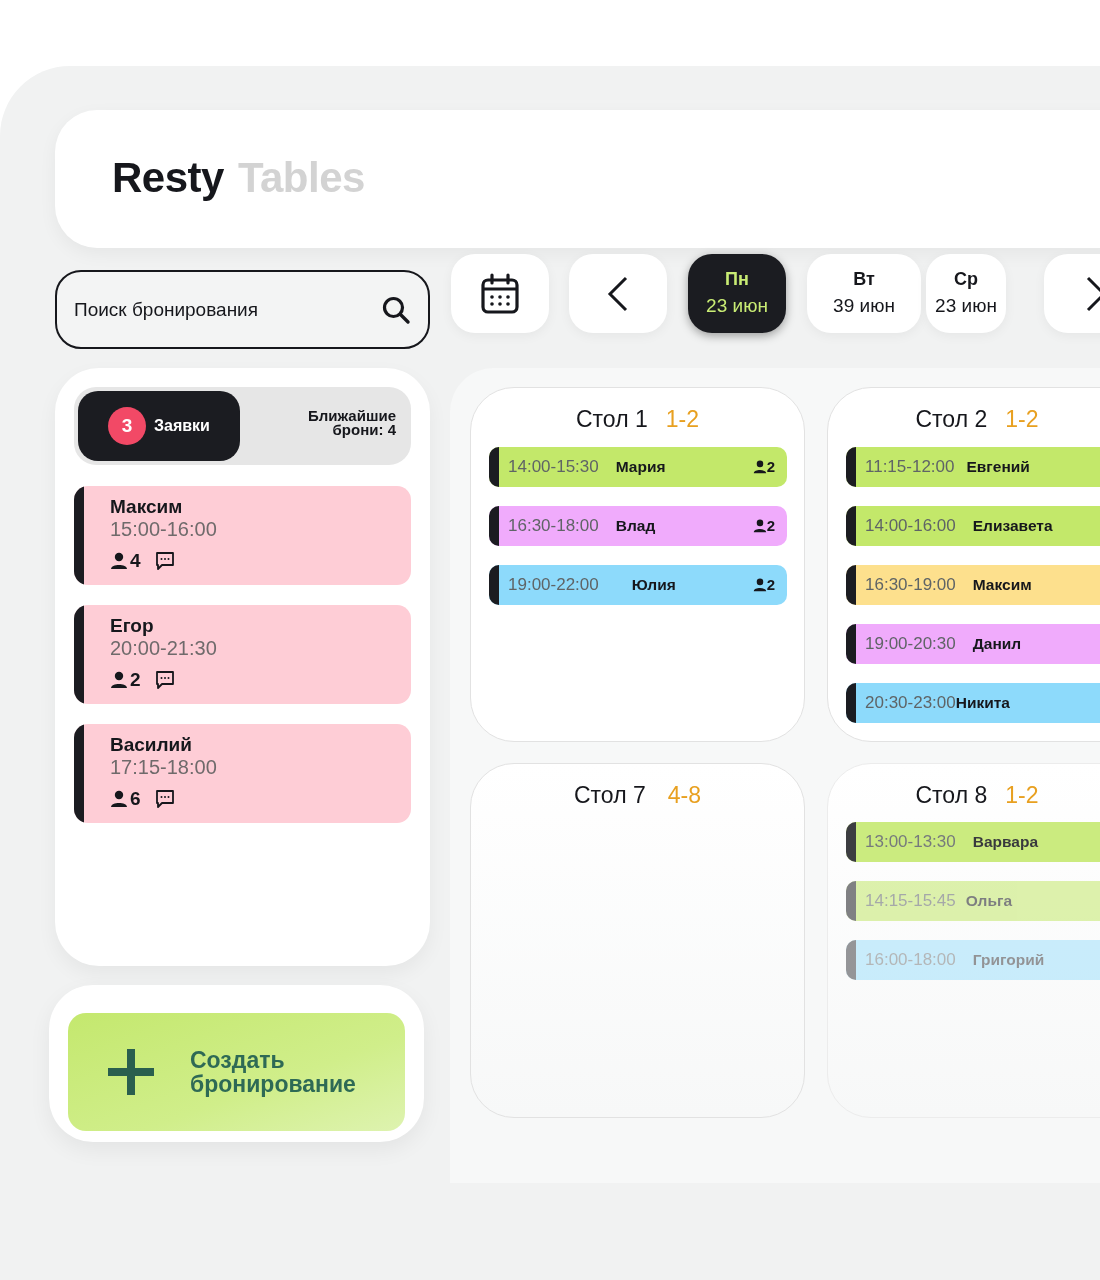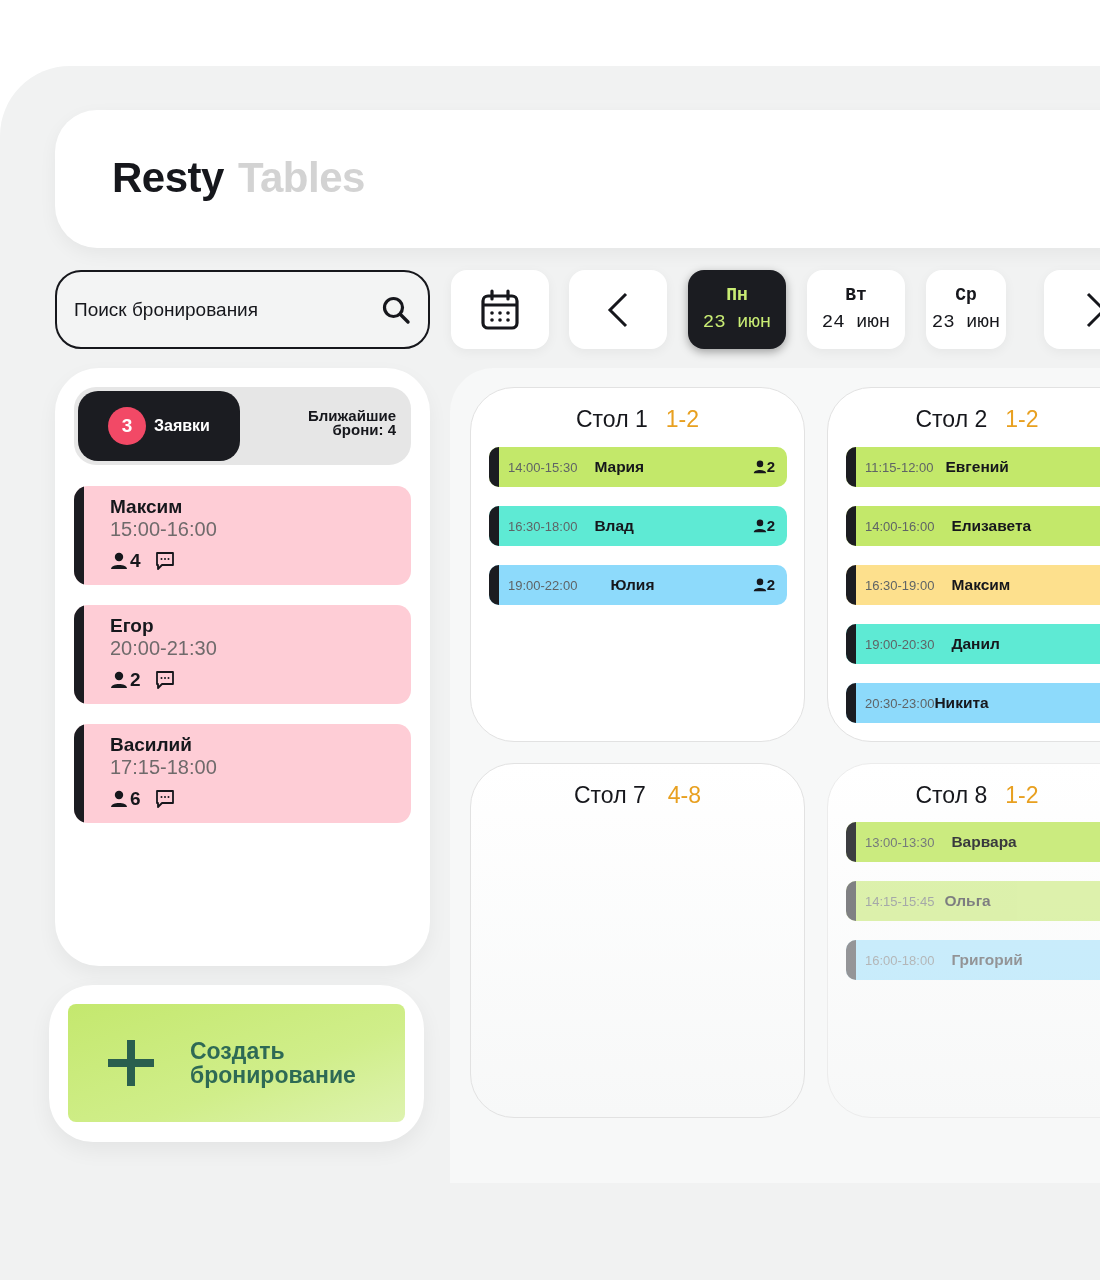--- a/index.html
+++ b/index.html
@@ -22,23 +22,23 @@
 
     .search {
       position: absolute; left: 55px; top: 270px; width: 375px; height: 79px;
       border: 2px solid #16171c; border-radius: 26px; background: #f3f4f4;
       display: flex; align-items: center; padding: 0 16px 0 17px;
     }
     .search .text { font-size: 19px; color: #16171c; flex: 1; }
     .search .icon { width: 32px; height: 32px; }
 
     .tile {
-      position: absolute; top: 270px; height: 79px; background: #ffffff; border-radius: 16px;
+      position: absolute; top: 254px; height: 79px; background: #ffffff; border-radius: 24px;
       box-shadow: 0 3px 12px rgba(0,0,0,0.05);
-      display: flex; align-items: center; justify-content: center; flex-direction: column; font-family: Liberation Mono, monospace;
+      display: flex; align-items: center; justify-content: center; flex-direction: column;
     }
     .tile.dark { background: #1b1c21; box-shadow: 0 3px 10px rgba(0,0,0,0.35); }
     .tile .dow { font-size: 18px; font-weight: 700; color: #16171c; line-height: 22px; }
     .tile .date { font-size: 19px; color: #16171c; line-height: 28px; margin-top: 2px; }
     .tile.dark .dow, .tile.dark .date { color: #c9ec74; }
 
     .leftpanel {
       position: absolute; left: 55px; top: 368px; width: 375px; height: 598px;
       background: #ffffff; border-radius: 44px;
       box-shadow: 0 8px 20px rgba(0,0,0,0.05);
@@ -72,22 +72,22 @@
     .req .meta { position: absolute; left: 36px; top: 64px; display: flex; align-items: center; }
     .req .meta .guests { font-size: 19px; font-weight: 700; margin-left: 2px; color: #16171c; }
     .req .meta .cmt { margin-left: 14px; }
 
     .createwrap {
       position: absolute; left: 49px; top: 985px; width: 375px; height: 157px;
       background: #ffffff; border-radius: 44px;
       box-shadow: 0 8px 22px rgba(0,0,0,0.06);
     }
     .createbtn {
-      position: absolute; left: 19px; top: 19px; width: 337px; height: 118px;
-      border-radius: 8px;
+      position: absolute; left: 19px; top: 28px; width: 337px; height: 118px;
+      border-radius: 18px;
       background: linear-gradient(160deg, #c4e86e 0%, #d0ee8a 60%, #def3b0 100%);
       display: flex; align-items: center;
     }
     .createbtn .plus { margin-left: 40px; width: 46px; height: 46px; }
     .createbtn .txt { margin-left: 36px; font-size: 23px; font-weight: 700; color: #2e6a55; line-height: 24px; }
 
     .mainarea {
       position: absolute; left: 450px; top: 368px; width: 700px; height: 815px;
       background: #f7f8f8; border-top-left-radius: 44px;
     }
@@ -98,25 +98,25 @@
     }
     .table.faded { background: linear-gradient(180deg, #ffffff 0%, #f7f8f8 100%); }
     .table .title { position: absolute; top: 18px; left: 0; right: 0; text-align: center; font-size: 23px; color: #16171c; }
     .table .title .cap { color: #e8a020; margin-left: 18px; }
 
     .book {
       position: absolute; left: 18px; width: 298px; height: 40px; border-radius: 10px; overflow: hidden;
       display: flex; align-items: center;
     }
     .book .bar { position: absolute; left: 0; top: 0; bottom: 0; width: 10px; background: #1b1c21; }
-    .book .t { margin-left: 19px; font-size: 13px; color: #5f6466; }
+    .book .t { margin-left: 19px; font-size: 17px; color: #5f6466; }
     .book .n { margin-left: 17px; font-size: 15.5px; font-weight: 700; color: #16171c; }
     .book .g { position: absolute; right: 12px; top: 11px; display: flex; align-items: center; font-size: 15px; font-weight: 700; color: #16171c; }
     .green { background: #c3e86a; }
-    .pink { background: #5eead4; }
+    .pink { background: #f0abfc; }
     .blue { background: #8ddafb; }
     .yellow { background: #fde08d; }
     .book.ghost1 { opacity: 0.85; }
     .book.ghost2 { opacity: 0.55; }
     .book.ghost3 { opacity: 0.45; }
   </style>
 </head>
 <body>
 
 <div class="frame"></div>
@@ -153,23 +153,23 @@
 <div class="tile" style="left:569px; width:98px;">
   <svg width="24" height="38" viewBox="0 0 24 38">
     <polyline points="20,3 4,19 20,35" fill="none" stroke="#16171c" stroke-width="3"></polyline>
   </svg>
 </div>
 
 <div class="tile dark" style="left:688px; width:98px;">
   <span class="dow">Пн</span>
   <span class="date">23 июн</span>
 </div>
-<div class="tile" style="left:807px; width:98px;">
+<div class="tile" style="left:807px; width:114px;">
   <span class="dow">Вт</span>
-  <span class="date">24 июн</span>
+  <span class="date">39 июн</span>
 </div>
 <div class="tile" style="left:926px; width:80px;">
   <span class="dow">Ср</span>
   <span class="date">23 июн</span>
 </div>
 
 <div class="tile" style="left:1044px; width:98px; justify-content:center; align-items:flex-start; padding-left:40px;">
   <svg width="24" height="38" viewBox="0 0 24 38">
     <polyline points="4,3 20,19 4,35" fill="none" stroke="#16171c" stroke-width="3"></polyline>
   </svg>

